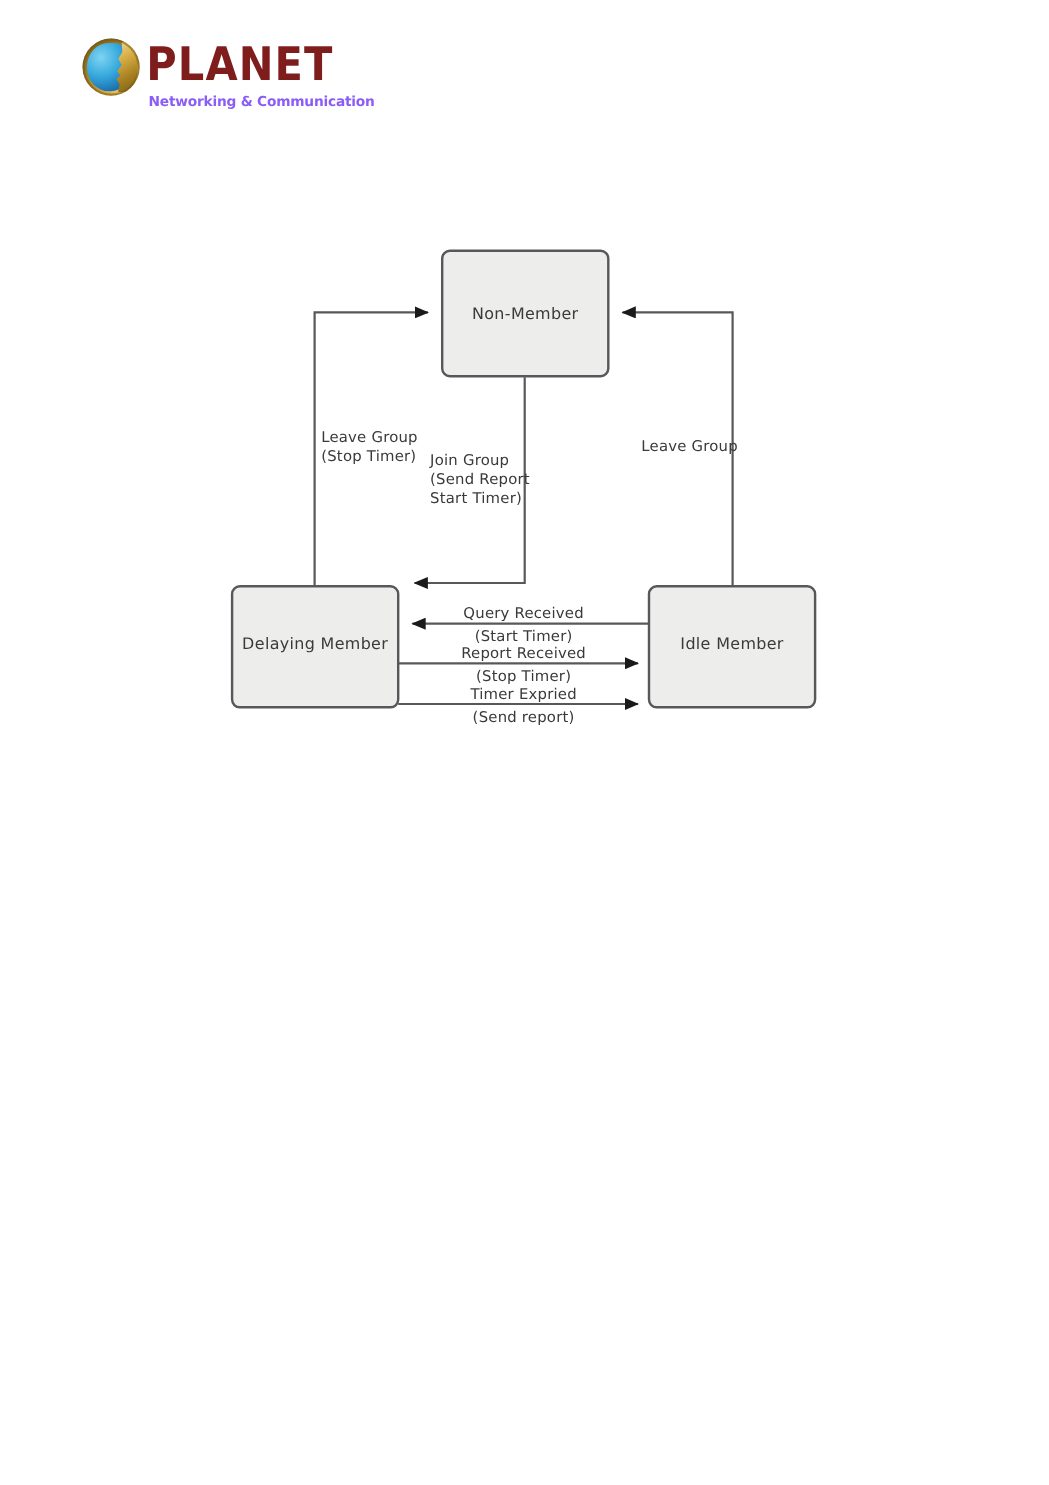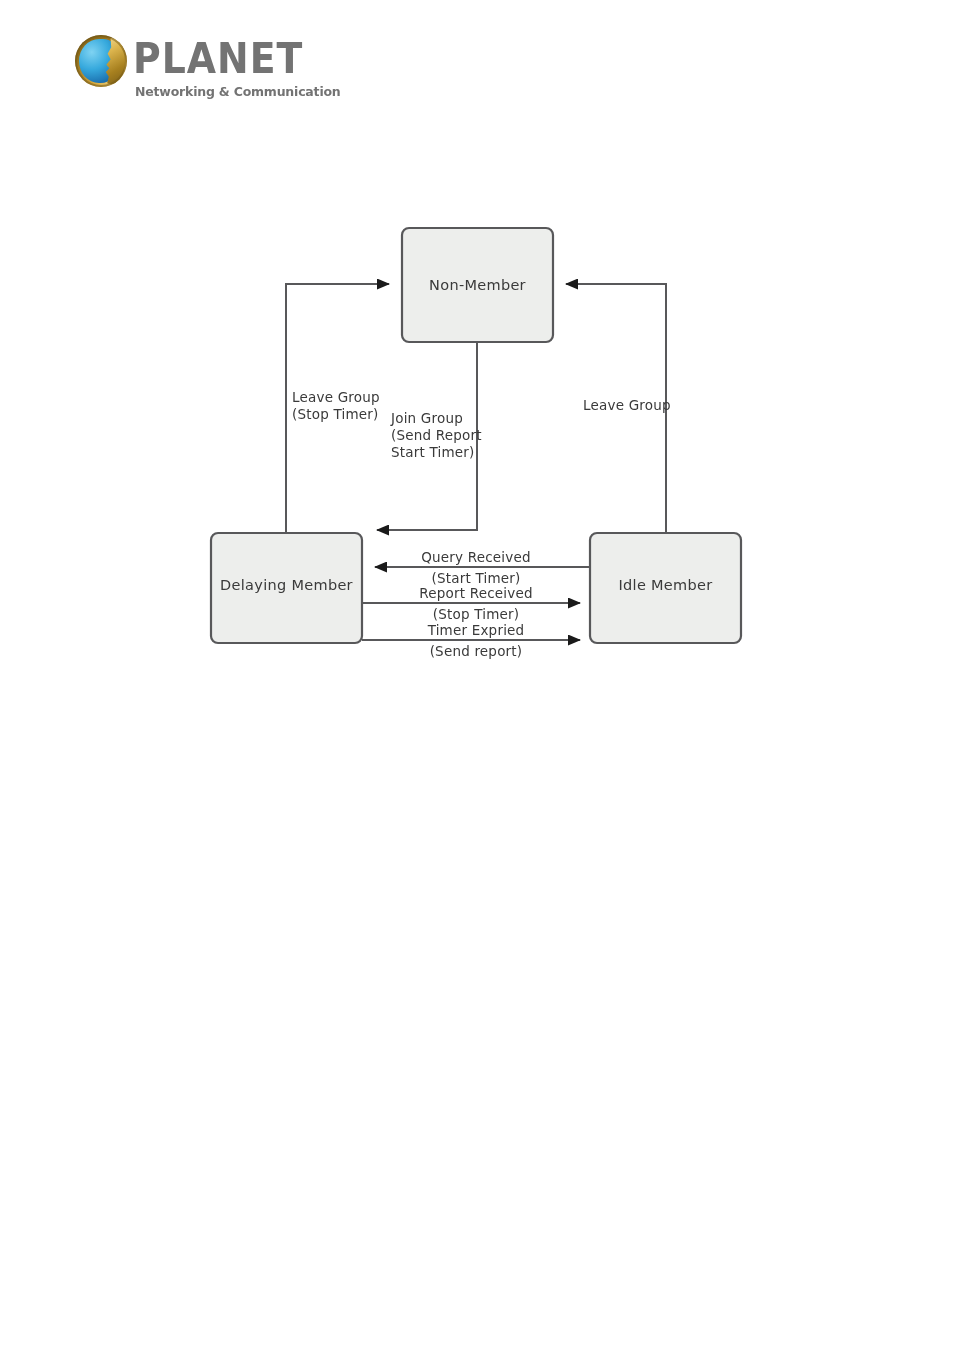--- a/index.html
+++ b/index.html
@@ -26,27 +26,27 @@
     background:linear-gradient(150deg,#f6e6ad 0%,#dcb54e 35%,#a7801f 70%,#7c5f17 100%);
     border-radius:55% 50% 50% 60% / 48% 50% 50% 52%;
     clip-path:polygon(52% 0%,100% 0%,100% 100%,40% 100%,46% 84%,36% 74%,48% 66%,38% 58%,52% 46%,42% 34%,54% 20%);
   }
   #brand-logo-mark .globe-rim{
     position:absolute;inset:0;border-radius:50%;border:2px solid rgba(120,92,24,.55);
   }
   #brand-wordmark{
     position:absolute;left:58px;top:4px;
     font-family:"DejaVu Sans","Liberation Sans",sans-serif;
-    font-size:42px;font-weight:bold;letter-spacing:1px;color:#737373;line-height:44px;
+    font-size:42px;font-weight:bold;letter-spacing:1px;color:#7f1d1d;line-height:44px;
     font-stretch:condensed;
   }
   #brand-tagline{
     position:absolute;left:60px;top:52px;
     font-family:"DejaVu Sans","Liberation Sans",sans-serif;
-    font-size:12.5px;font-weight:bold;letter-spacing:-.2px;color:#737373;line-height:14px;
+    font-size:12.5px;font-weight:bold;letter-spacing:-.2px;color:#8b5cf6;line-height:14px;
   }
 
   
   #state-diagram{position:absolute;left:0;top:0;width:954px;height:1350px;}
   #state-diagram svg{display:block;}
   .state-box-rect{fill:#edeeec;stroke:#58585a;stroke-width:2.2;}
   .state-box-label{
     font-family:"DejaVu Sans","Liberation Sans",sans-serif;
     font-size:14.5px;fill:#3a3a3a;text-anchor:middle;dominant-baseline:middle;
     letter-spacing:.3px;

